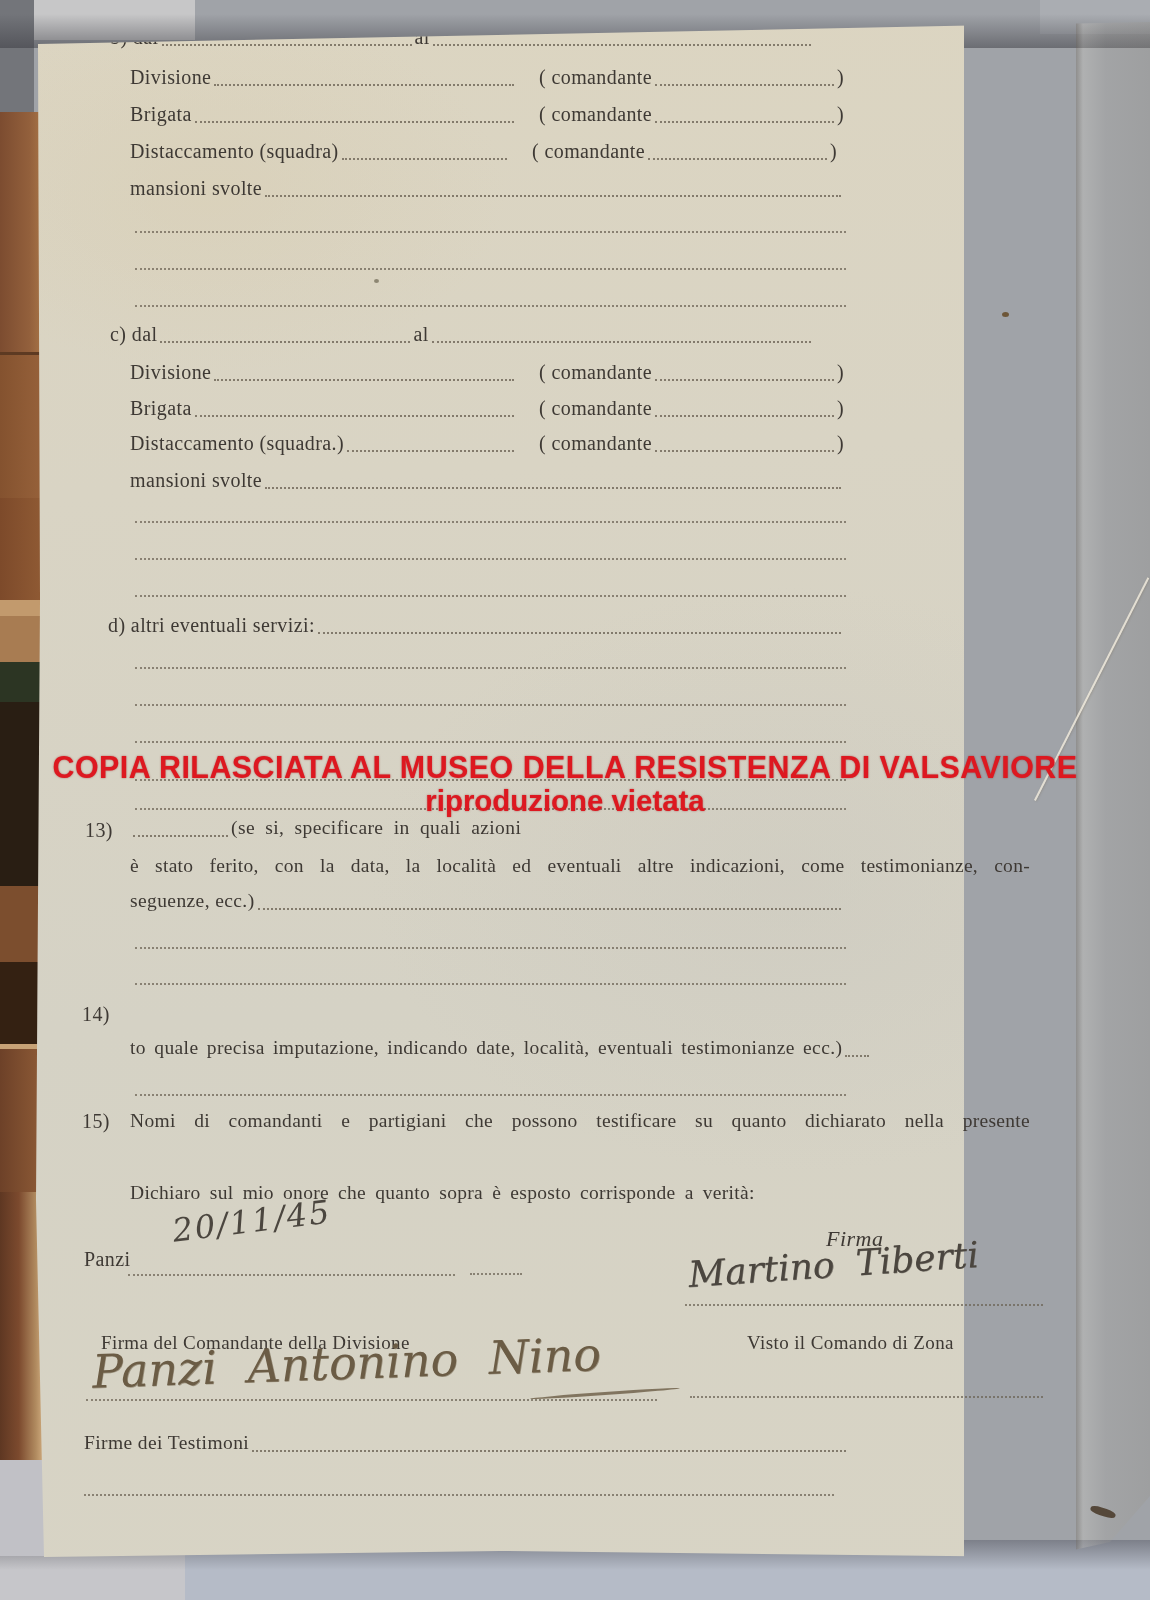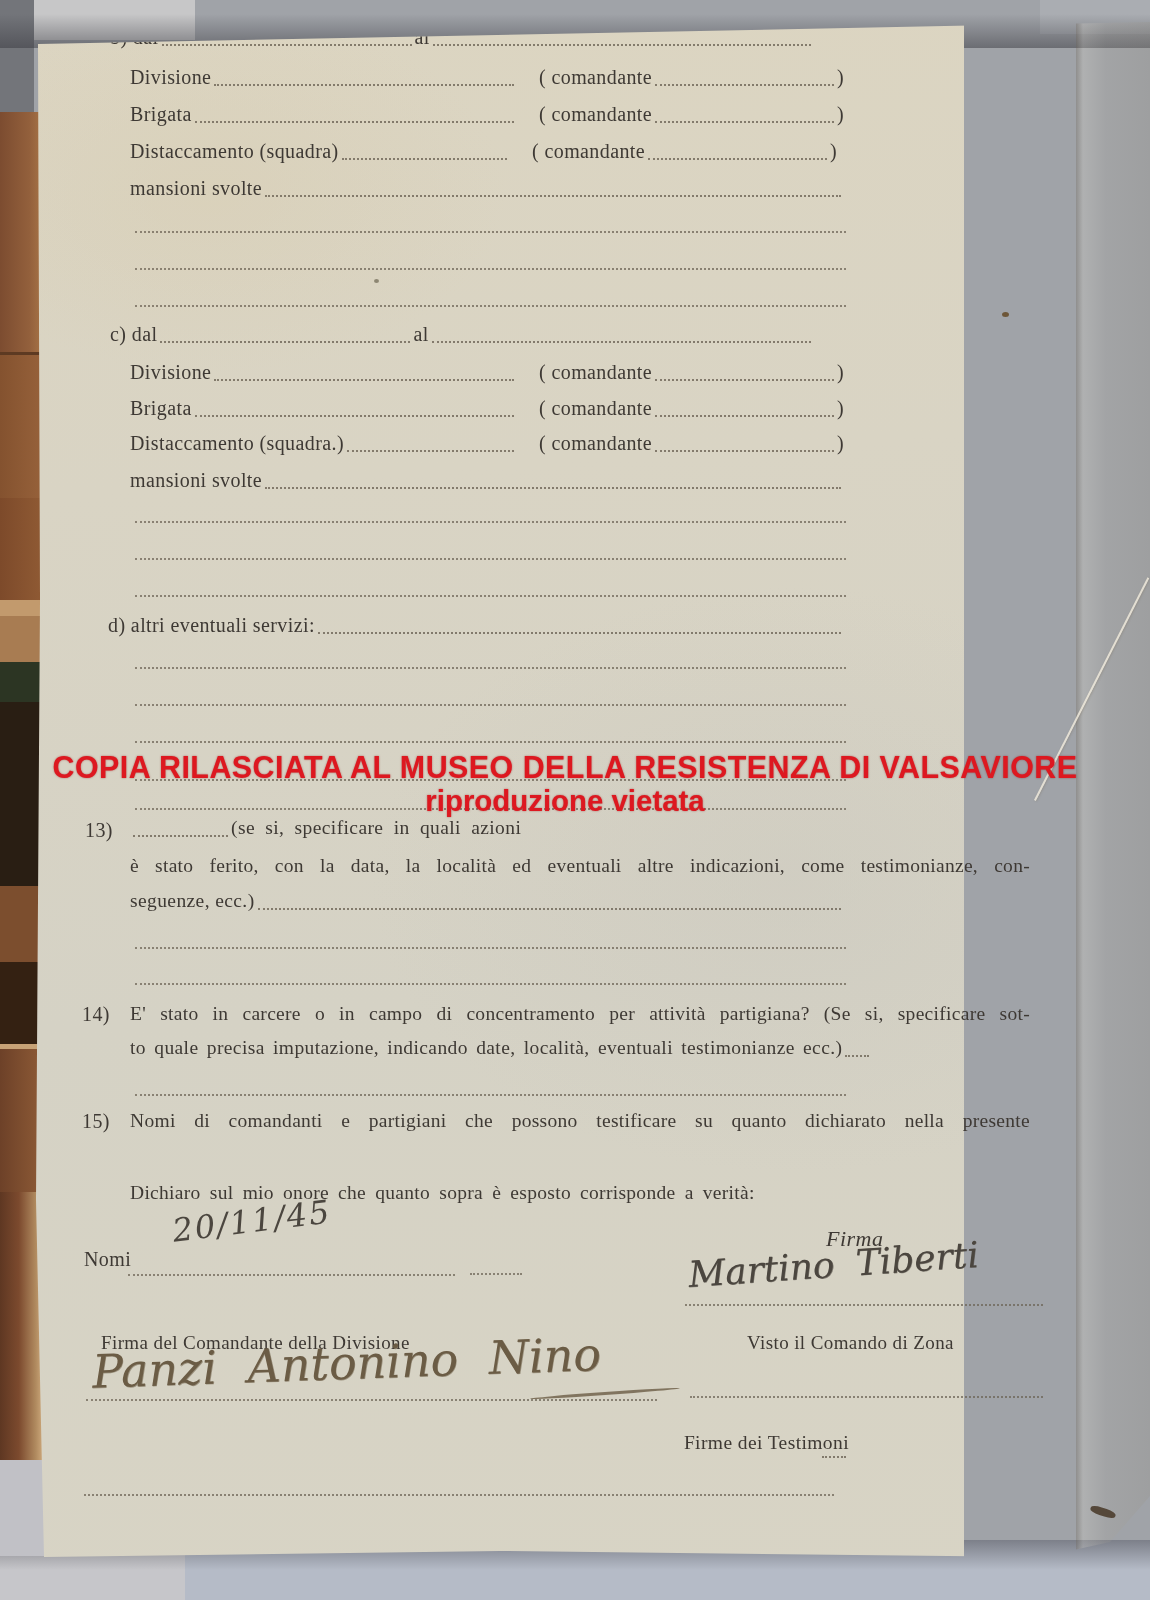--- a/index.html
+++ b/index.html
@@ -217,46 +217,45 @@
   </div>
   <div class="jline" style="top:855px;">è stato ferito, con la data, la località ed eventuali altre indicazioni, come testimonianze, con-</div>
   <div class="row" style="left:130px;top:888px;right:120px;font-size:19.5px;">
     <span class="lbl">seguenze, ecc.)</span>
     <span class="dots"></span>
   </div>
   <div class="hline" style="left:135px;top:947px;right:118px;"></div>
   <div class="hline" style="left:135px;top:983px;right:118px;"></div>
 
   <span class="num" style="left:82px;top:1003px;">14)</span>
-  <div class="jline" style="top:1003px;">E' stato in carcere o in campo di concentramento per attività partigiana? (Se si, specificare sot-</div>
   <div class="row" style="left:130px;top:1035px;right:120px;font-size:19.5px;word-spacing:3px;">
     <span class="lbl">to quale precisa imputazione, indicando date, località, eventuali testimonianze ecc.)</span>
     <span class="dots"></span>
   </div>
   <div class="hline" style="left:135px;top:1094px;right:118px;"></div>
 
   <span class="num" style="left:82px;top:1110px;">15)</span>
   <div class="jline" style="top:1110px;">Nomi di comandanti e partigiani che possono testificare su quanto dichiarato nella presente</div>
 
   <div class="pline" style="left:130px;top:1182px;word-spacing:4px;">Dichiaro sul mio onore che quanto sopra è esposto corrisponde a verità:</div>
 
   <div class="hand hw-date">20/11/45</div>
-  <span class="small-lbl" style="left:84px;top:1248px;font-size:20px;">Nomi</span>
+  <span class="small-lbl" style="left:84px;top:1248px;font-size:20px;">Panzi</span>
   <div class="hline" style="left:128px;top:1274px;width:327px;"></div>
   <div class="hline" style="left:470px;top:1273px;width:52px;"></div>
 
   <div class="firma-lbl">Firma</div>
   <div class="hand hw-sig1">Martino Tiberti</div>
   <div class="hline" style="left:685px;top:1304px;width:358px;"></div>
 
   <span class="small-lbl" style="left:101px;top:1332px;">Firma del Comandante della Divisione</span>
   <span class="small-lbl" style="left:747px;top:1332px;">Visto il Comando di Zona</span>
   <div class="hand hw-sig2">Panzi Antonino Nino</div>
   <div class="abs sig2-flourish"></div>
   <div class="hline" style="left:86px;top:1399px;width:571px;"></div>
   <div class="hline" style="left:690px;top:1396px;width:353px;"></div>
 
-  <div class="row" style="left:84px;top:1430px;right:115px;font-size:19.5px;flex-direction:column;">
+  <div class="row" style="left:84px;top:1430px;right:115px;font-size:19.5px;">
     <span class="lbl">Firme dei Testimoni</span>
     <span class="dots"></span>
   </div>
   <div class="hline" style="left:84px;top:1494px;right:130px;"></div>
 </div>
 
 </body></html>

